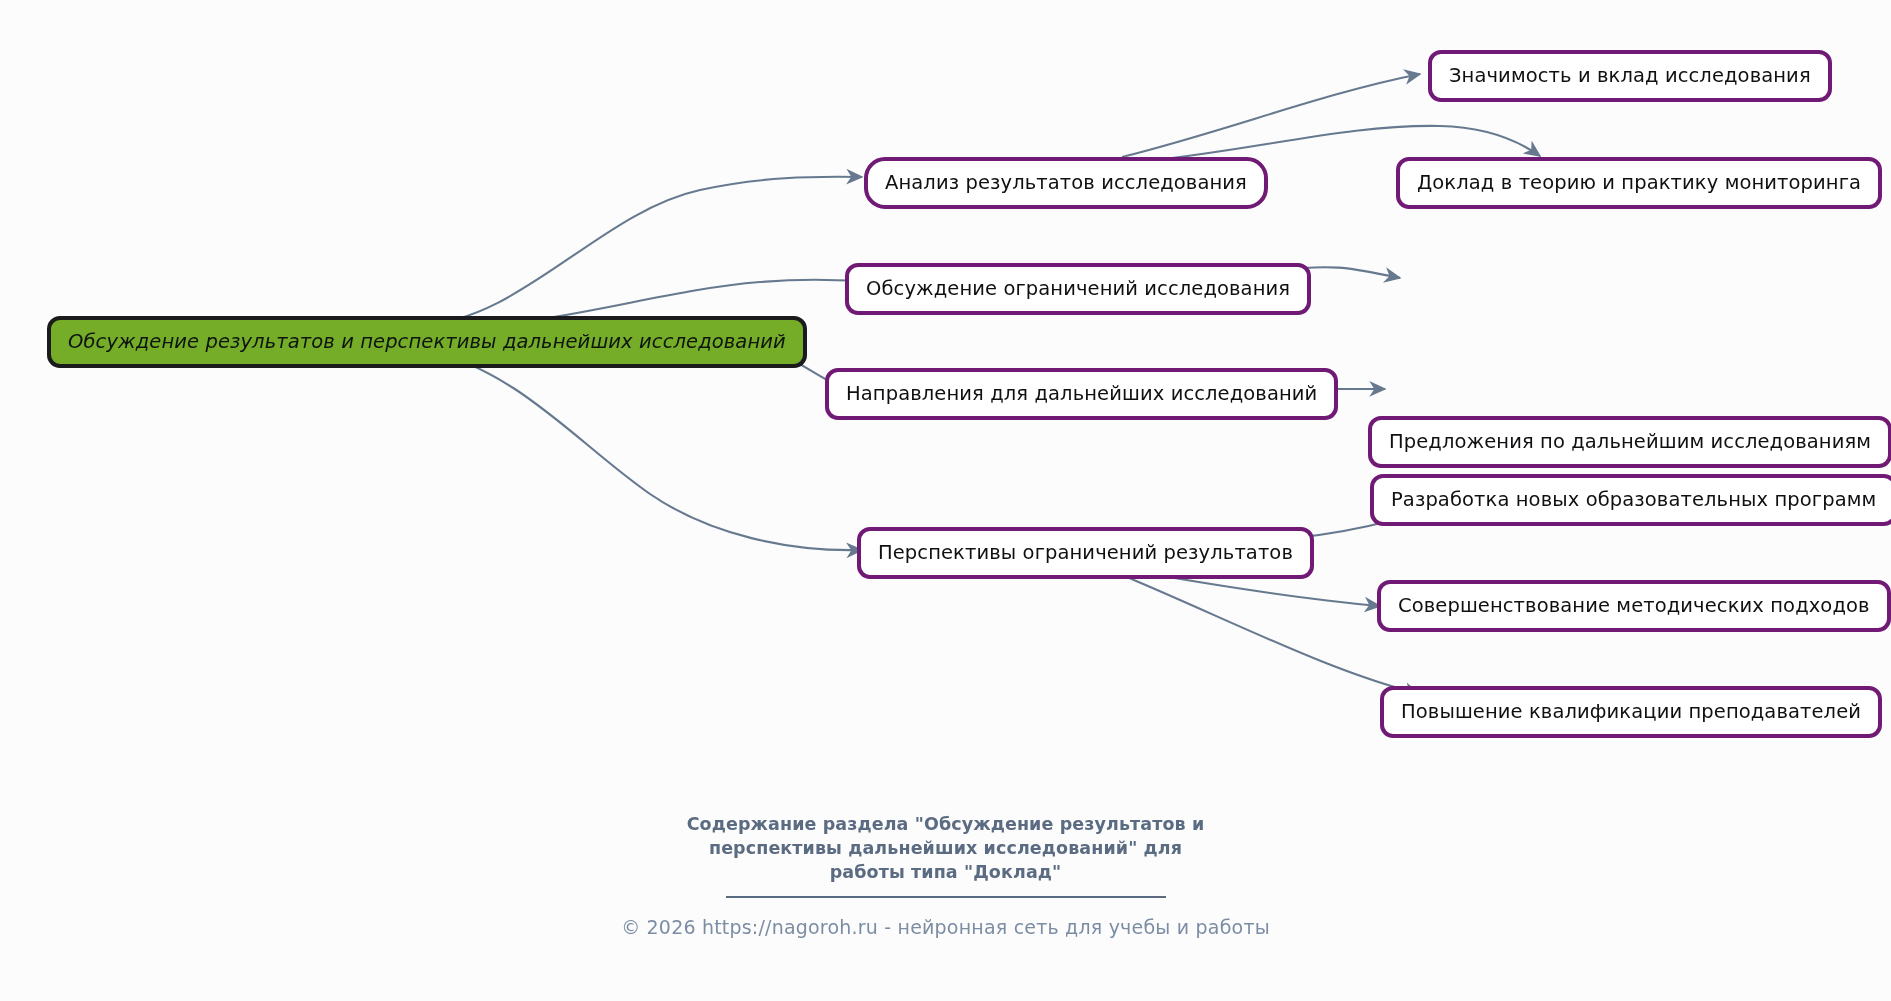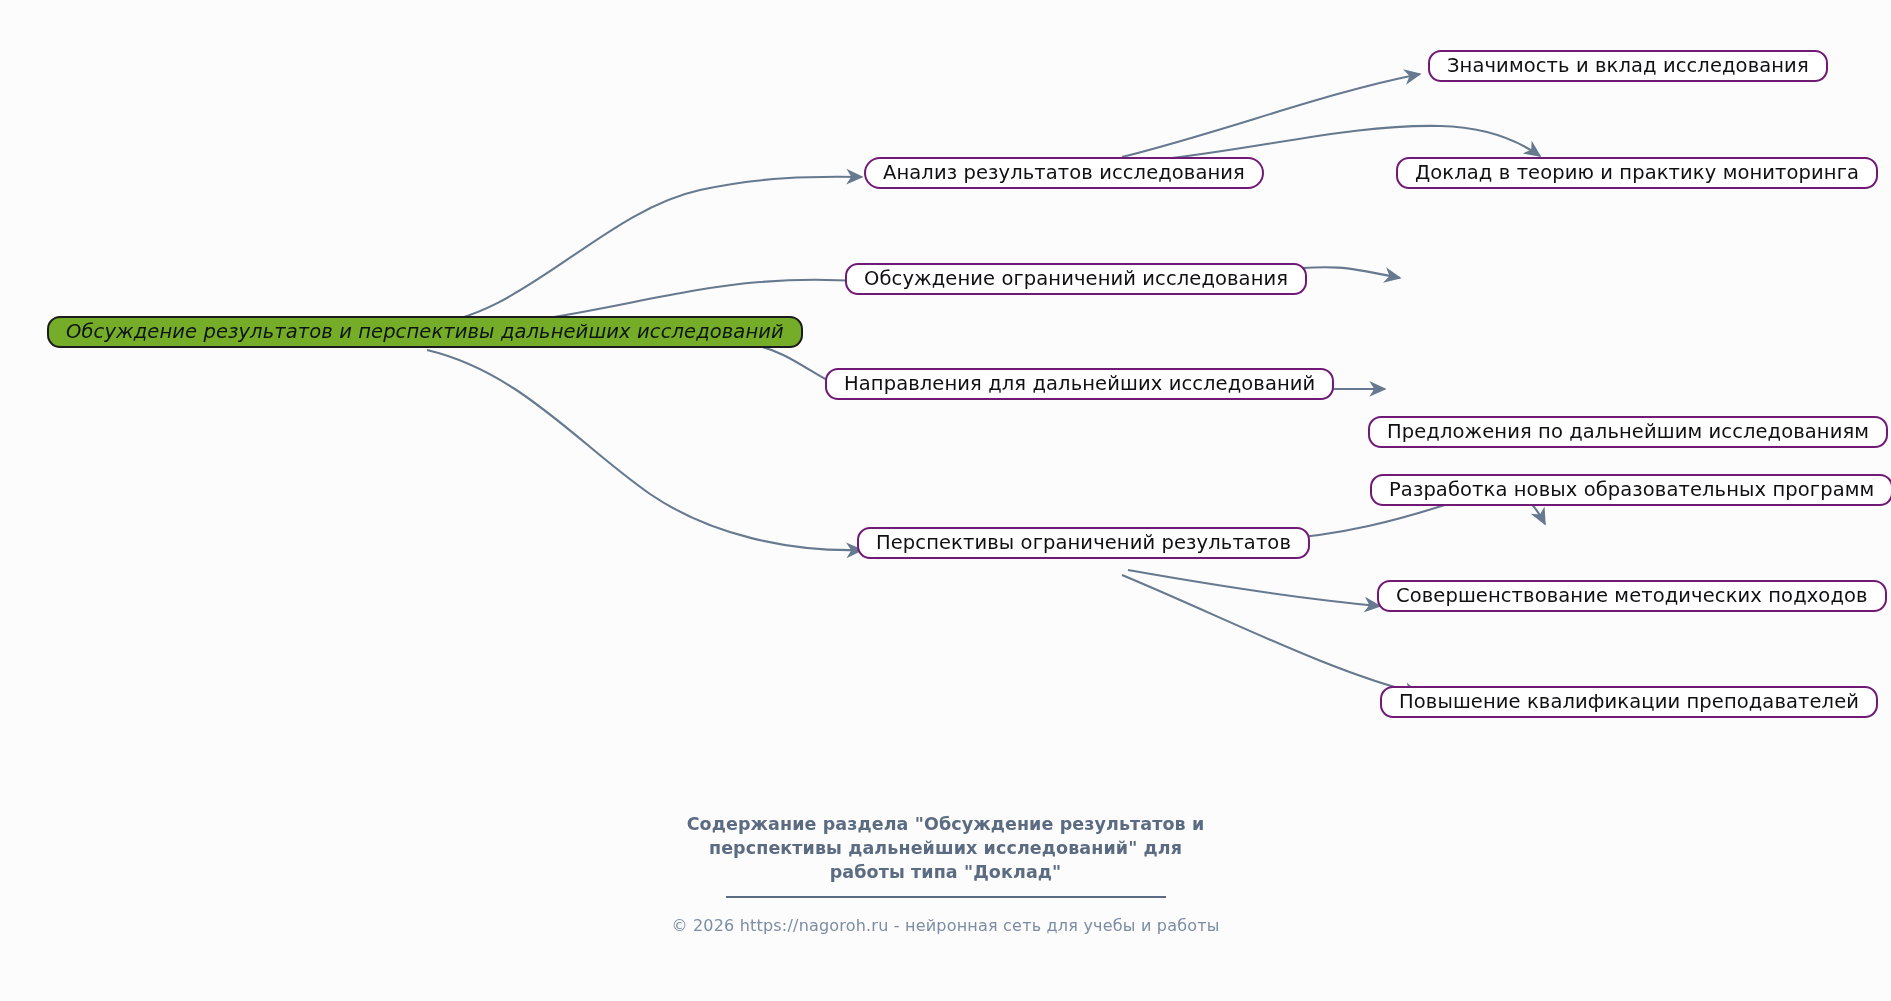--- a/index.html
+++ b/index.html
@@ -29,30 +29,30 @@
     fill: none;
     stroke: #66798e;
     stroke-width: 2.1px;
   }
   .node {
     position: absolute;
     box-sizing: border-box;
     display: flex;
     align-items: center;
     justify-content: flex-start;
-    border: 2px solid #701a75;
+    border: 4px solid #701a75;
     border-radius: 13px;
     background: #ffffff;
     color: #101013;
     font-size: 19.5px;
     line-height: 1.2;
     letter-spacing: 0.1px;
     white-space: nowrap;
     padding: 0 17px;
-    height: 32px;
+    height: 52px;
   }
   .node.root {
     background: #75ad28;
     border-color: #1b1b1e;
     color: #0e1410;
   }
   .caption-wrap {
     position: absolute;
     left: 0;
     top: 812px;
@@ -67,21 +67,21 @@
     letter-spacing: 0.1px;
   }
   .divider {
     width: 440px;
     height: 0;
     margin: 12px auto 0 auto;
     border-top: 2px solid #5b6b82;
   }
   .footer {
     margin-top: 18px;
-    font-size: 16px;
+    font-size: 19px;
     color: #7c8da3;
     letter-spacing: 0.2px;
   }
 </style>
 </head>
 <body>
 
 <div id="canvas">
 
   <svg id="edges" viewBox="0 0 1891 1001">

